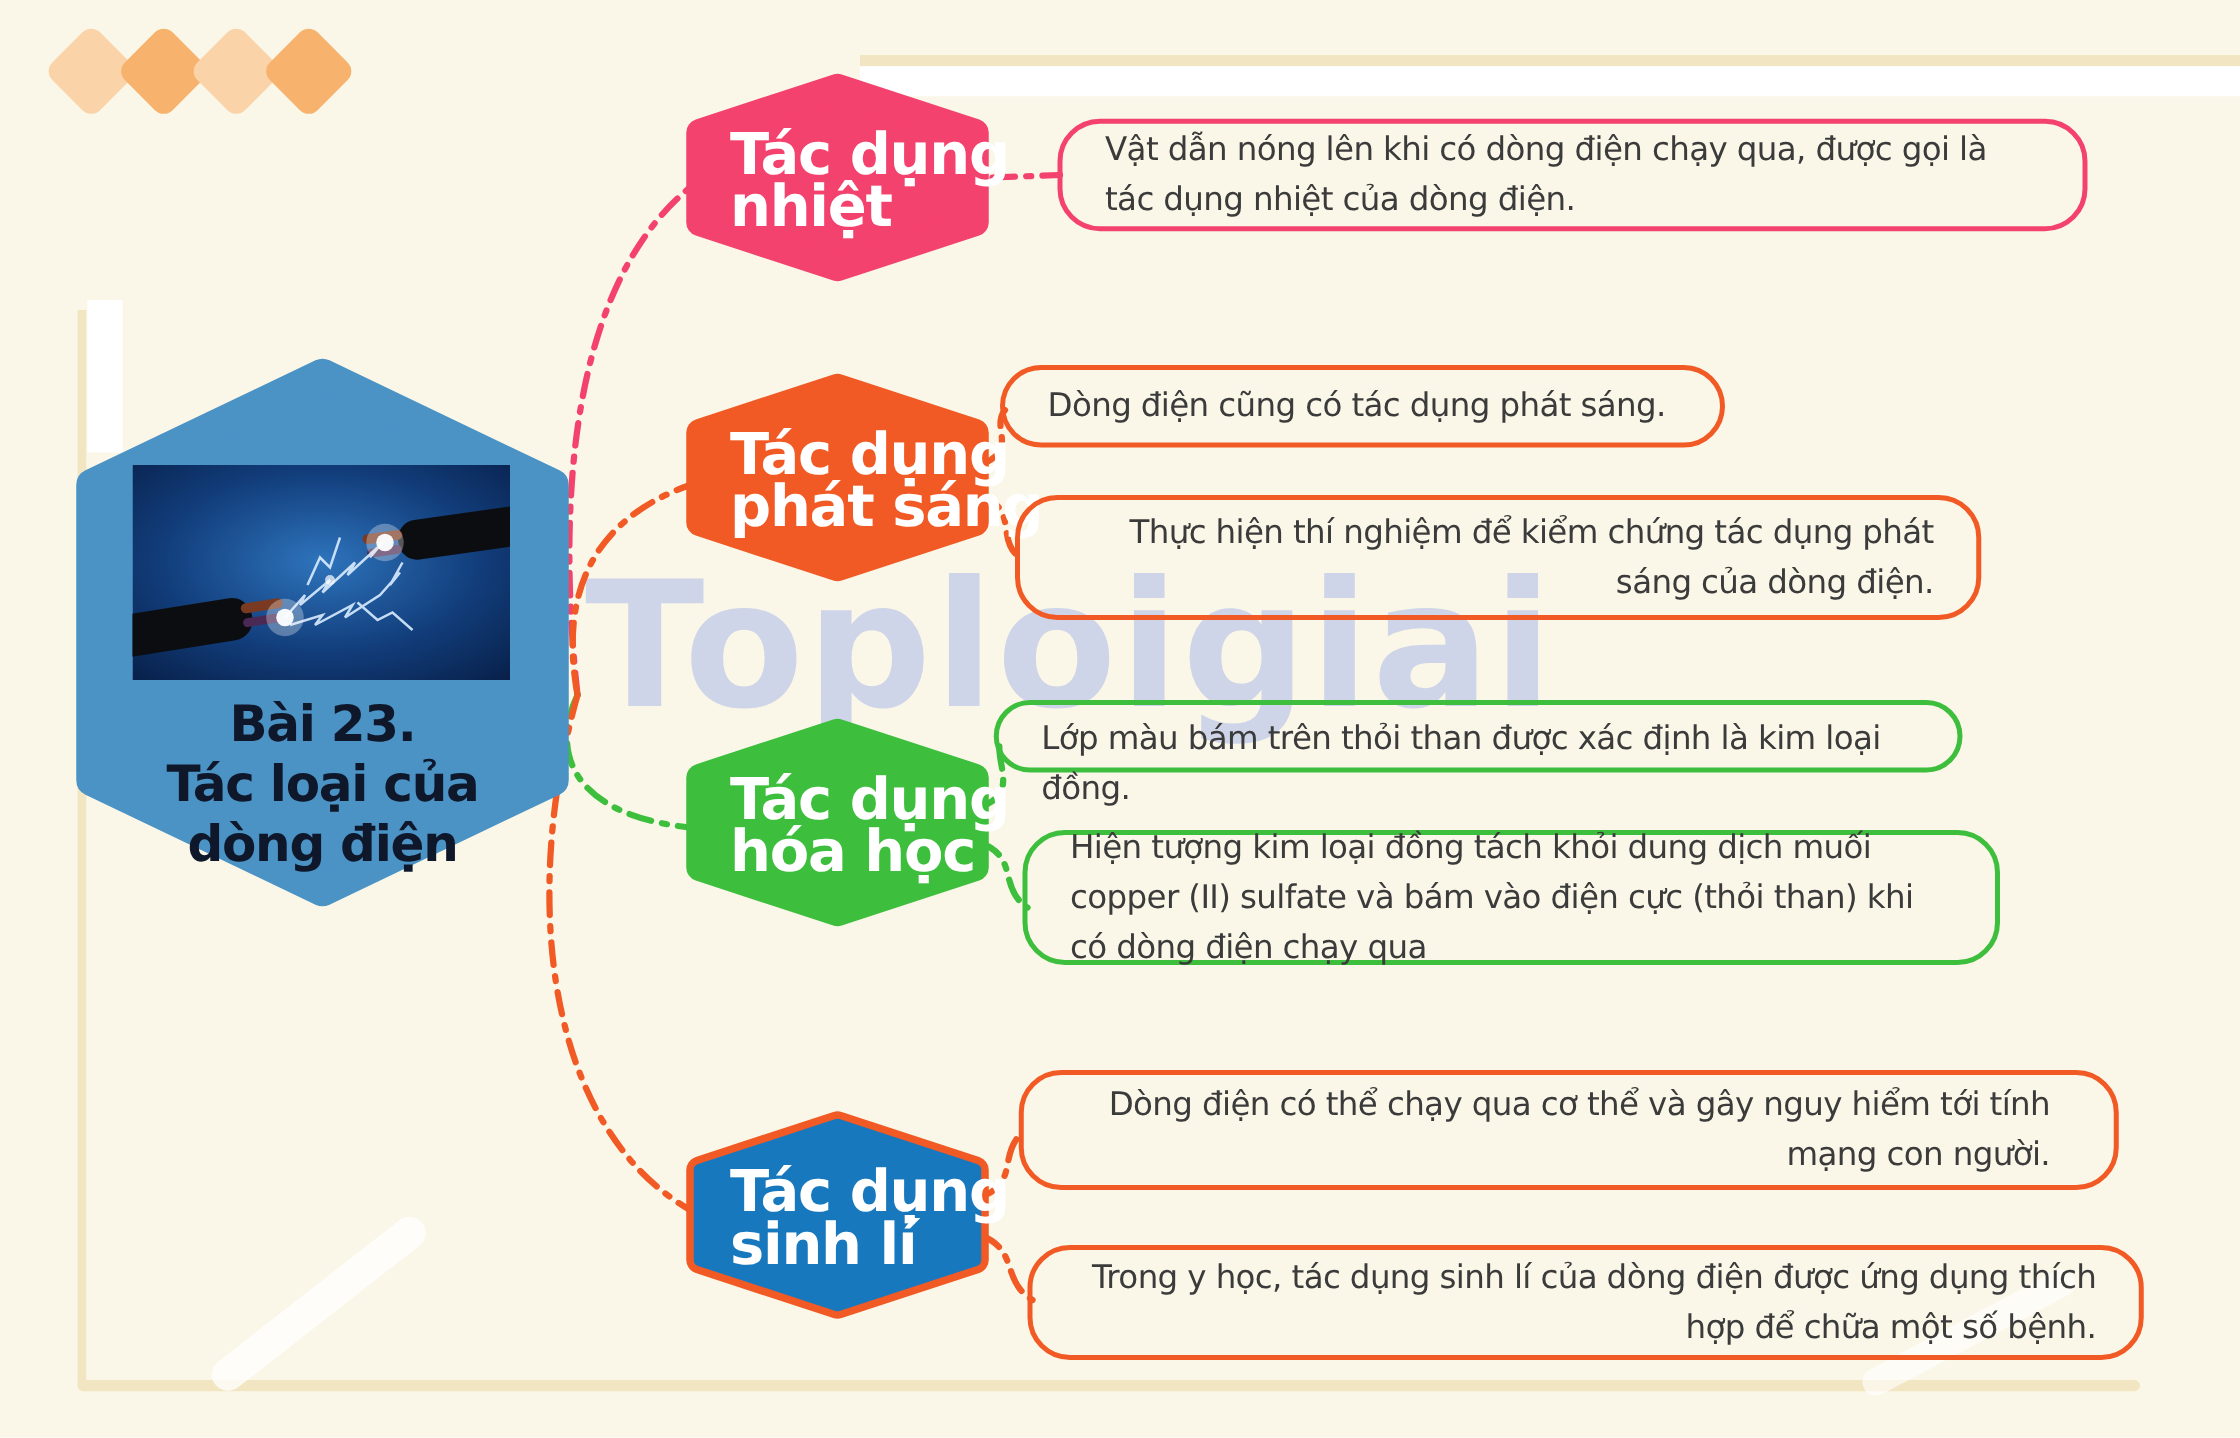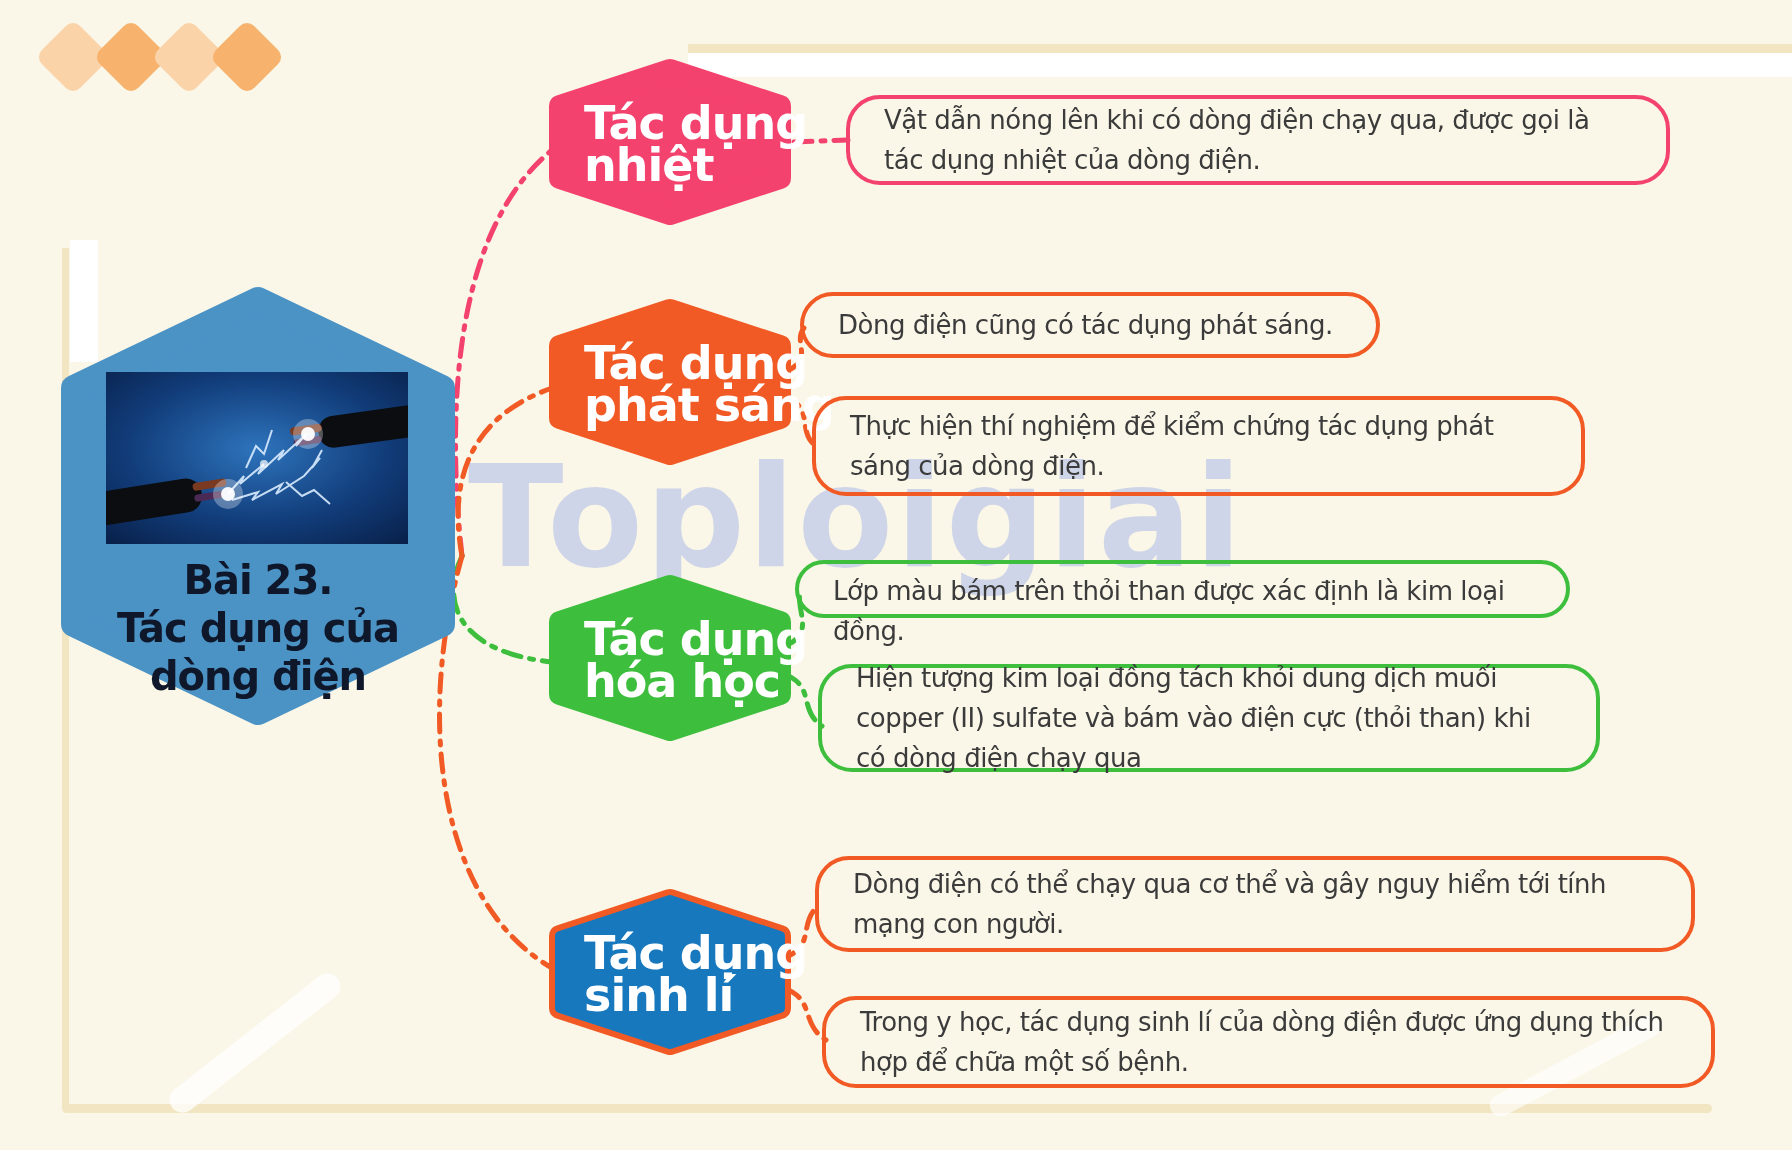--- a/index.html
+++ b/index.html
@@ -37,30 +37,30 @@
   #node-phat-sang{left:548px;top:298px;}
   #node-hoa-hoc{left:548px;top:574px;}
   #node-sinh-li{left:548px;top:888px;}
 
   
   .note{position:absolute;z-index:3;border:4px solid;border-radius:34px;
     display:flex;align-items:center;box-sizing:border-box;
     color:#3B3B3B;font-size:26px;line-height:40px;letter-spacing:-0.5px;}
   .note .txt{padding:0 34px;}
   .b-pink{border-color:#F4426E;}
-  .b-orange{border-color:#F15A24;}
+  .b-orange{border-color:#F15A24;text-align:right;}
   .b-green{border-color:#3DBE3D;}
   #box-nhiet-0{left:846px;top:95px;width:824px;height:90px;}
   #box-ps-0{left:800px;top:292px;width:580px;height:66px;}
   #box-ps-1{left:812px;top:396px;width:773px;height:100px;}
   #box-hh-0{left:795px;top:560px;width:775px;height:58px;align-items:flex-start;overflow:visible;}
   #box-hh-0 .txt{padding-top:7px;}
   #box-hh-1{left:818px;top:664px;width:782px;height:108px;}
   #box-sl-0{left:815px;top:856px;width:880px;height:96px;}
-  #box-sl-0 .txt{padding-right:19px;}
+  #box-sl-0 .txt{padding-right:51px;}
   #box-sl-1{left:822px;top:996px;width:893px;height:92px;}
   #box-sl-1 .txt{}
 </style>
 </head>
 <body>
 
 <div id="stage">
 
   <div class="diamond d-light" style="left:46px;"></div>
   <div class="diamond d-dark" style="left:104px;"></div>
@@ -124,21 +124,21 @@
       <circle cx="122" cy="122" r="7" opacity="0.95"></circle>
       <circle cx="122" cy="122" r="15" opacity="0.30"></circle>
       <circle cx="202" cy="62" r="7" opacity="0.95"></circle>
       <circle cx="202" cy="62" r="15" opacity="0.30"></circle>
       <circle cx="158" cy="92" r="4" opacity="0.7"></circle>
     </g>
   </svg>
 
   <div class="center-title">
     <div>Bài 23.</div>
-    <div>Tác dụng của</div>
+    <div>Tác loại của</div>
     <div>dòng điện</div>
   </div>
 
   <div class="bnode" id="node-nhiet">
     <svg width="244" height="168" viewBox="0 0 244 168">
       <polygon points="122,12 232,48 232,120 122,156 12,120 12,48" fill="#F4426E" stroke="#F4426E" stroke-width="22" stroke-linejoin="round"></polygon>
     </svg>
     <div class="lbl">
       <div>Tác dụng</div>
       <div>nhiệt</div>

